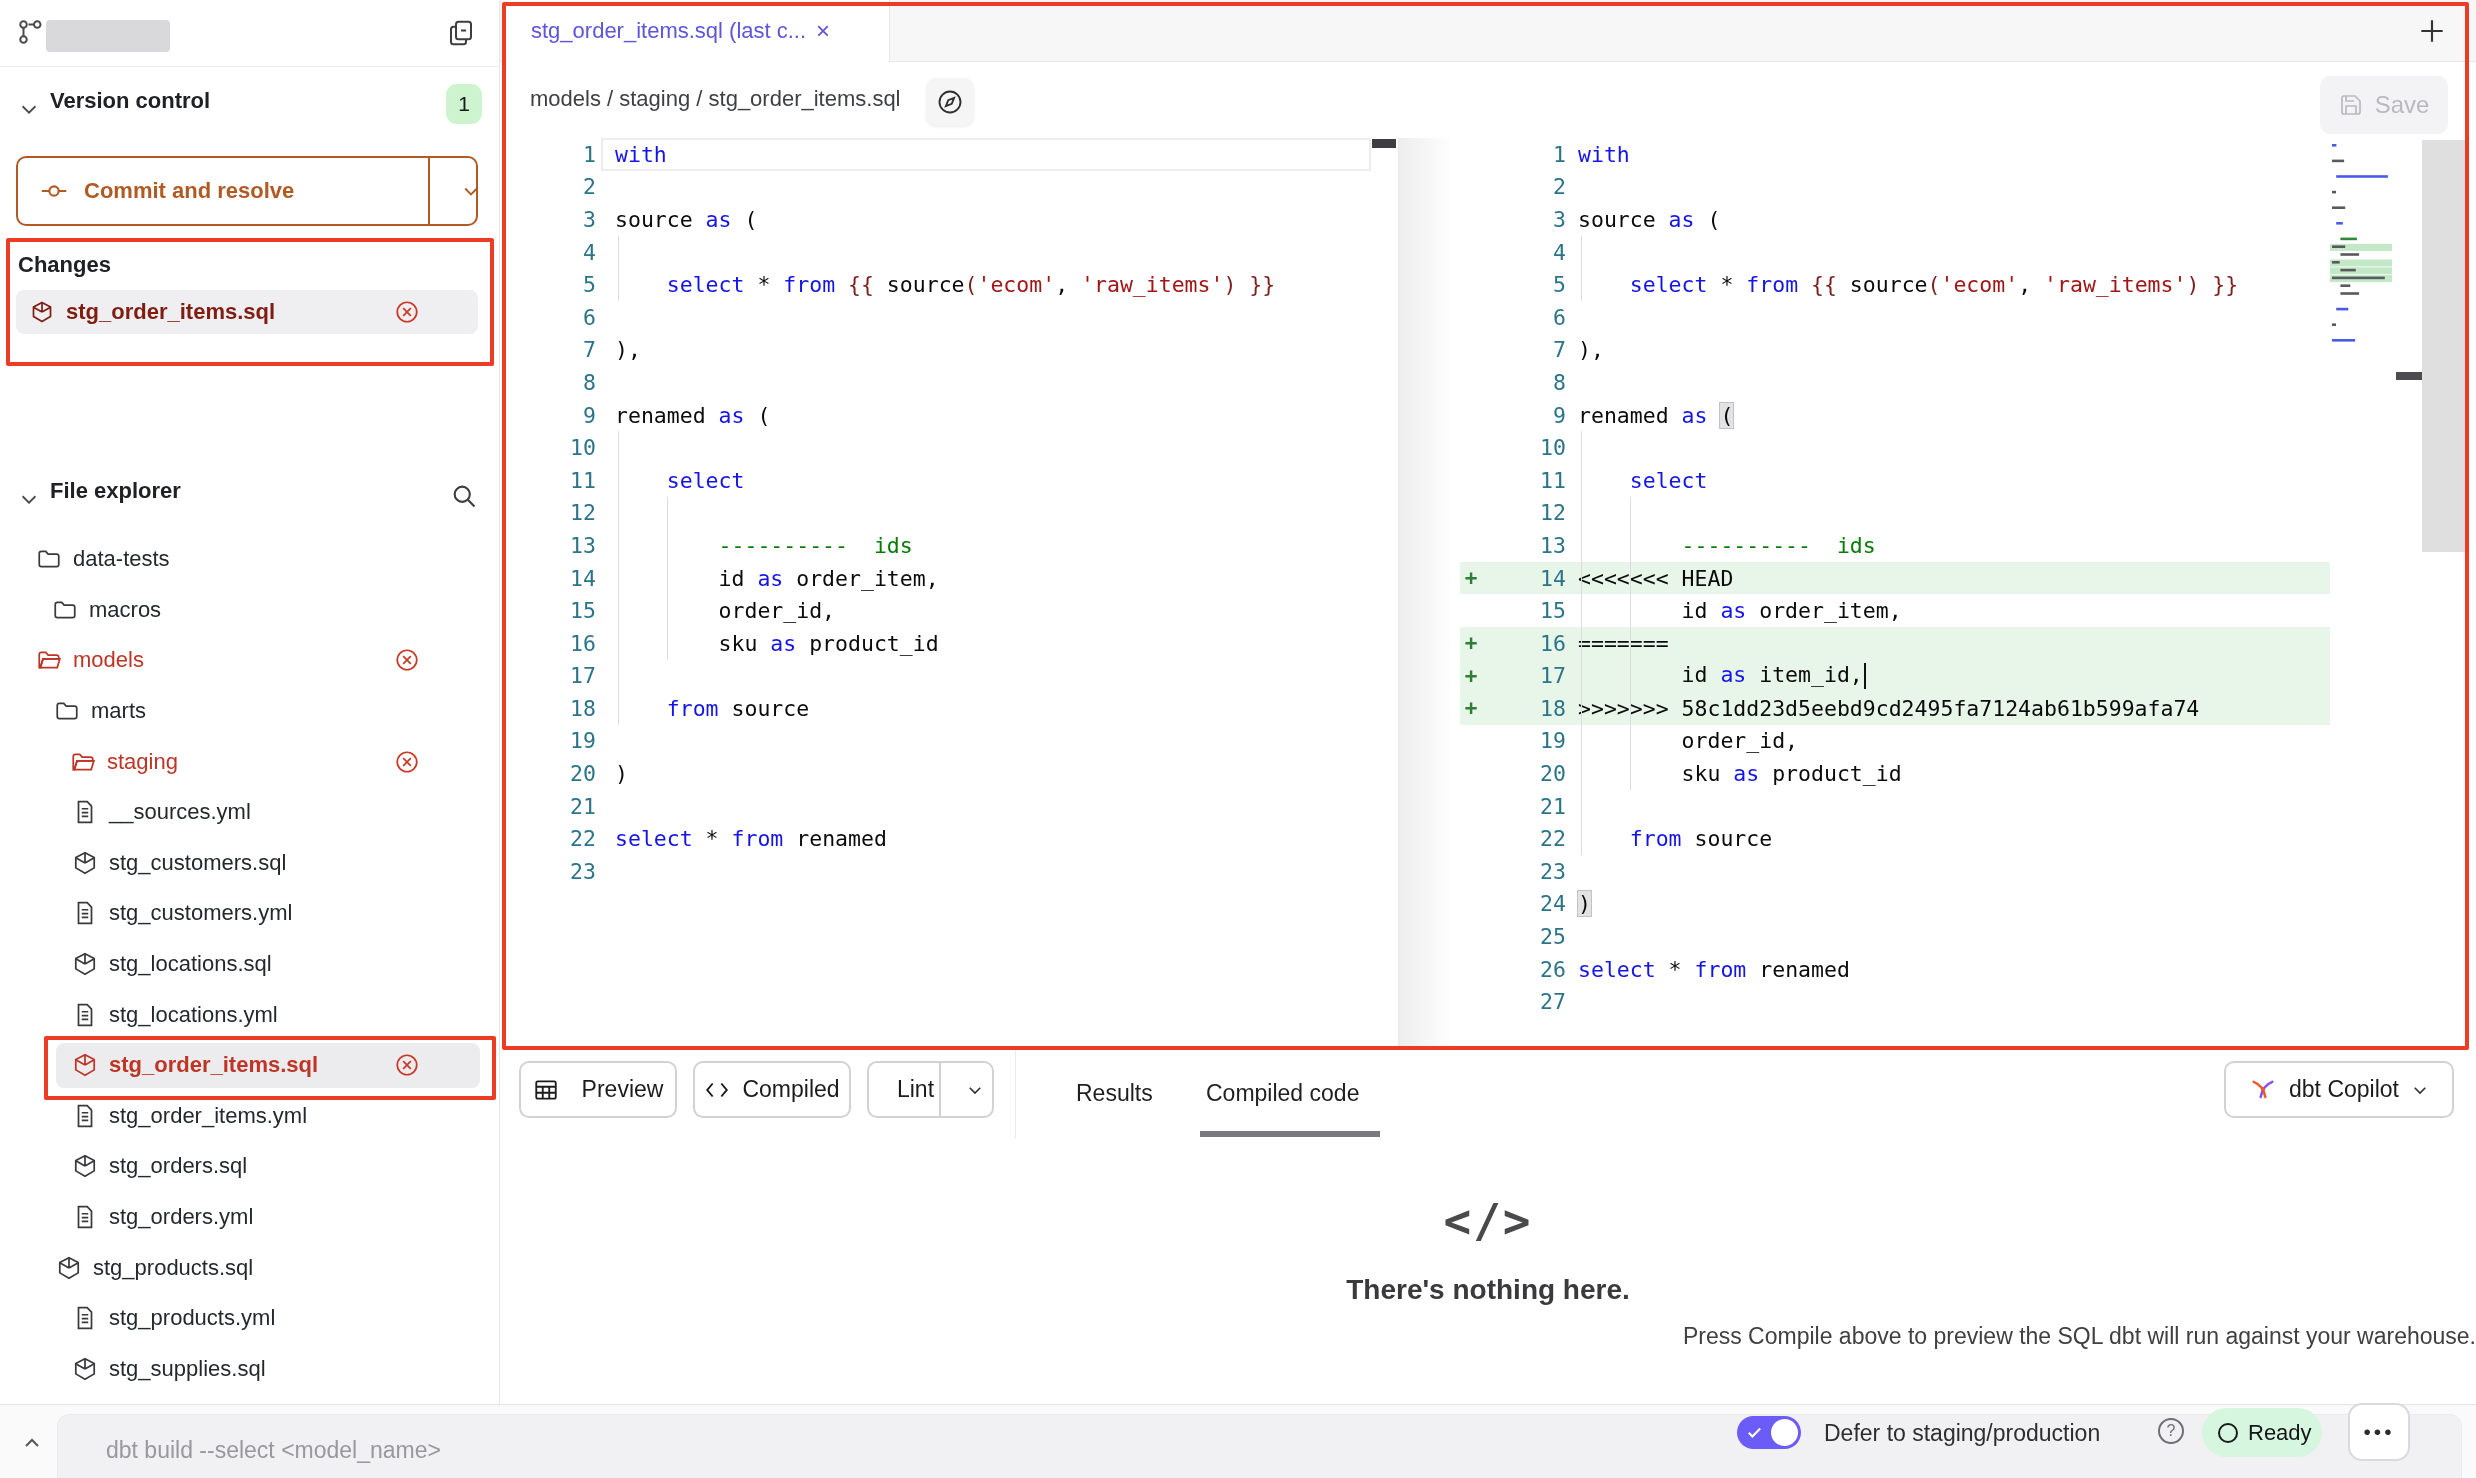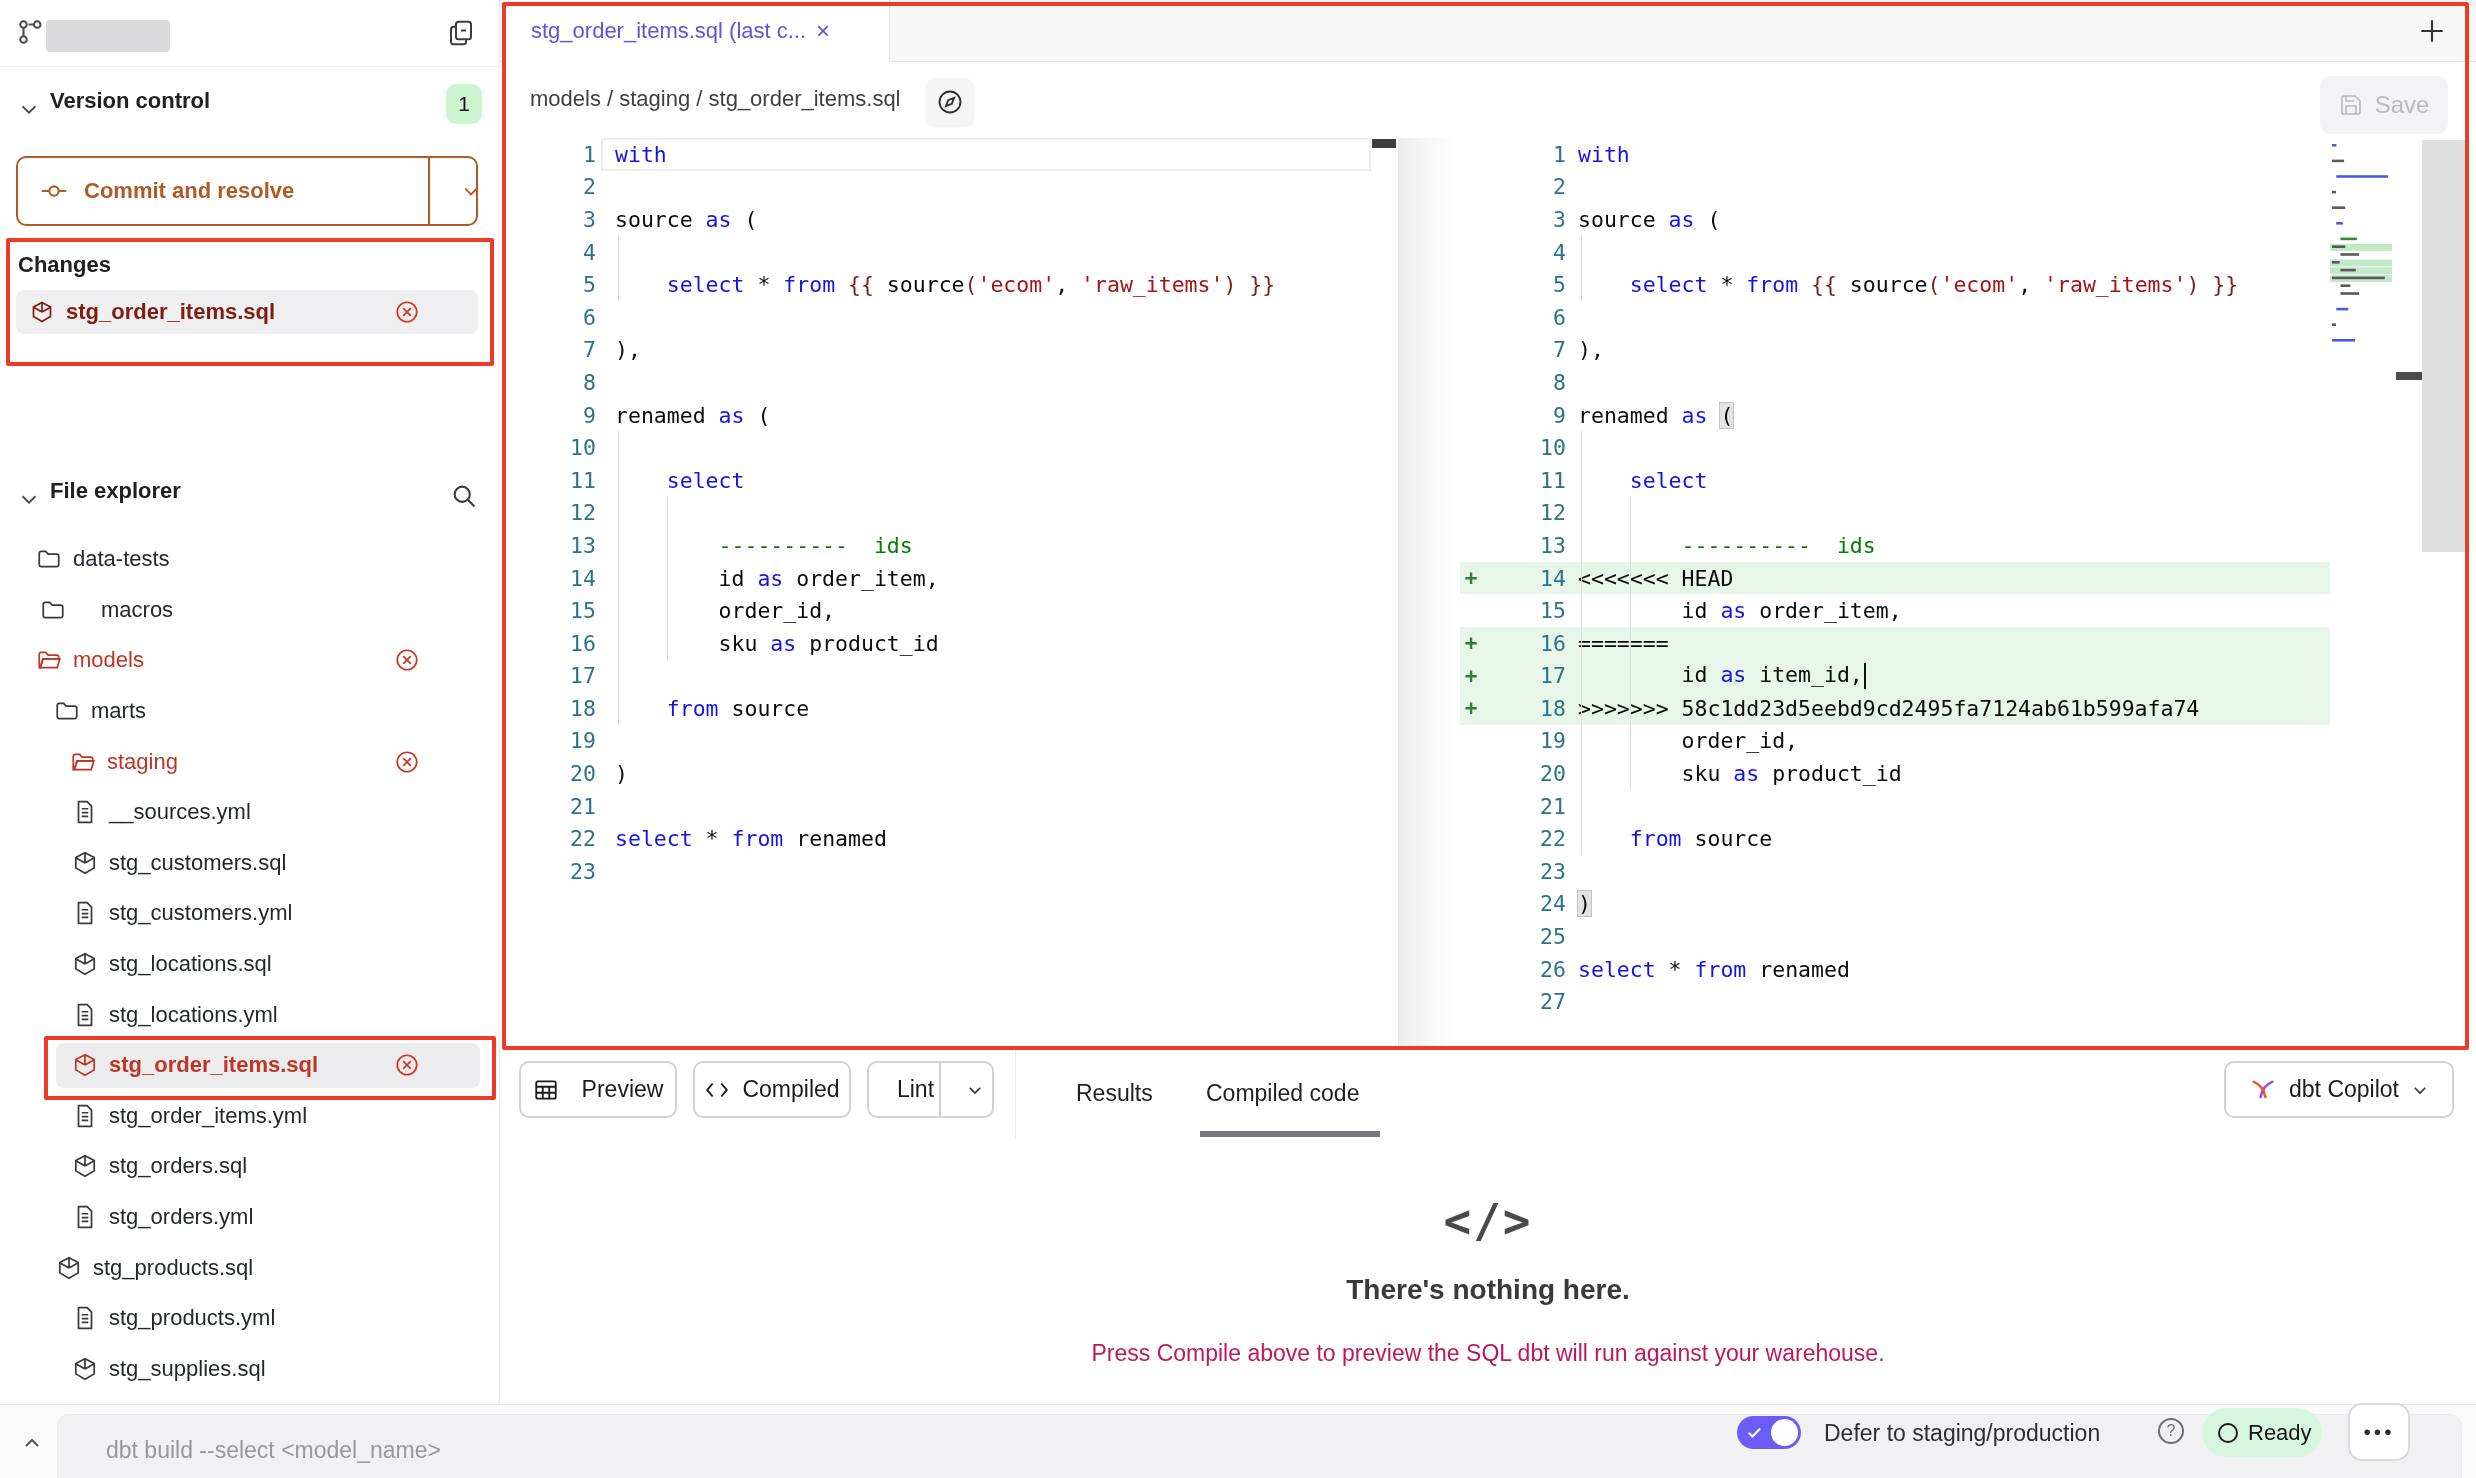--- a/index.html
+++ b/index.html
@@ -103,21 +103,21 @@
   #tab-results { left:576px; }
   #tab-compiled { left:706px; font-weight:500; }
   .tab-underline { position:absolute; left:700px; top:84px; width:180px; height:6px; background:#7a7a7e; }
   .copilot-btn { position:absolute; left:1724px; top:14px; width:230px; height:57px; border:2px solid #d2d2d6; border-radius:10px;
     background:#fff; display:flex; align-items:center; justify-content:center; gap:12px; font-size:23px; font-weight:500; color:#1c1c1e; cursor:pointer; }
 
   
   #empty-state { position:absolute; left:500px; top:1139px; width:1976px; height:265px; background:#fff; text-align:center; }
   .es-icon { position:absolute; left:0; right:0; top:55px; font-family:"DejaVu Sans Mono", monospace; font-size:46px; font-weight:700; color:#4a4a4d; letter-spacing:2px; }
   .es-title { position:absolute; left:0; right:0; top:135px; font-size:28px; font-weight:600; color:#3a3a3d; }
-  .es-sub { position:absolute; left:0; right:0; top:201px; font-size:23px; color:#be185d; }
+  .es-sub { position:absolute; left:0; right:0; top:184px; font-size:23px; color:#404040;text-align:right; }
 
   
   #statusbar { position:absolute; left:0; top:1404px; width:2476px; height:74px; background:#fafafa; border-top:1px solid #e3e3e5; }
   .sb-chevup { position:absolute; left:20px; top:26px; color:#555; cursor:pointer; }
   .cmd-input { position:absolute; left:57px; top:9px; width:2405px; height:80px; background:#f1f1f3; border:1px solid #ebebed;
     border-radius:12px; }
   .cmd-placeholder { position:absolute; left:48px; top:22px; font-size:23px; color:#98989d; }
   .toggle { position:absolute; left:1737px; top:11px; width:64px; height:33px; background:var(--toggle); border-radius:17px; cursor:pointer; }
   .toggle .check { position:absolute; left:9px; top:8px; color:#fff; }
   .toggle .knob { position:absolute; right:3px; top:3px; width:27px; height:27px; background:#fff; border-radius:50%; }
@@ -218,21 +218,21 @@
 
     <div id="file-list">
         <div class="frow" style="padding-left: 36px;">
           <span class="f-icn">
             <svg width="26" height="26" viewBox="0 0 24 24" fill="none" stroke="currentColor" stroke-width="1.6">
               <path d="M3 7a2 2 0 0 1 2-2h4l2.2 2.5H19a2 2 0 0 1 2 2V17a2 2 0 0 1-2 2H5a2 2 0 0 1-2-2z"></path>
             </svg>
           </span>
           <span class="f-label">data-tests</span>
         </div>
-        <div class="frow" style="padding-left: 40px; gap: 24px;">
+        <div class="frow" style="padding-left: 52px;">
           <span class="f-icn">
             <svg width="26" height="26" viewBox="0 0 24 24" fill="none" stroke="currentColor" stroke-width="1.6">
               <path d="M3 7a2 2 0 0 1 2-2h4l2.2 2.5H19a2 2 0 0 1 2 2V17a2 2 0 0 1-2 2H5a2 2 0 0 1-2-2z"></path>
             </svg>
           </span>
           <span class="f-label">macros</span>
         </div>
         <div class="frow red" style="padding-left: 36px;">
           <span class="f-icn">
             <svg width="26" height="26" viewBox="0 0 24 24" fill="none" stroke="currentColor" stroke-width="1.6">

